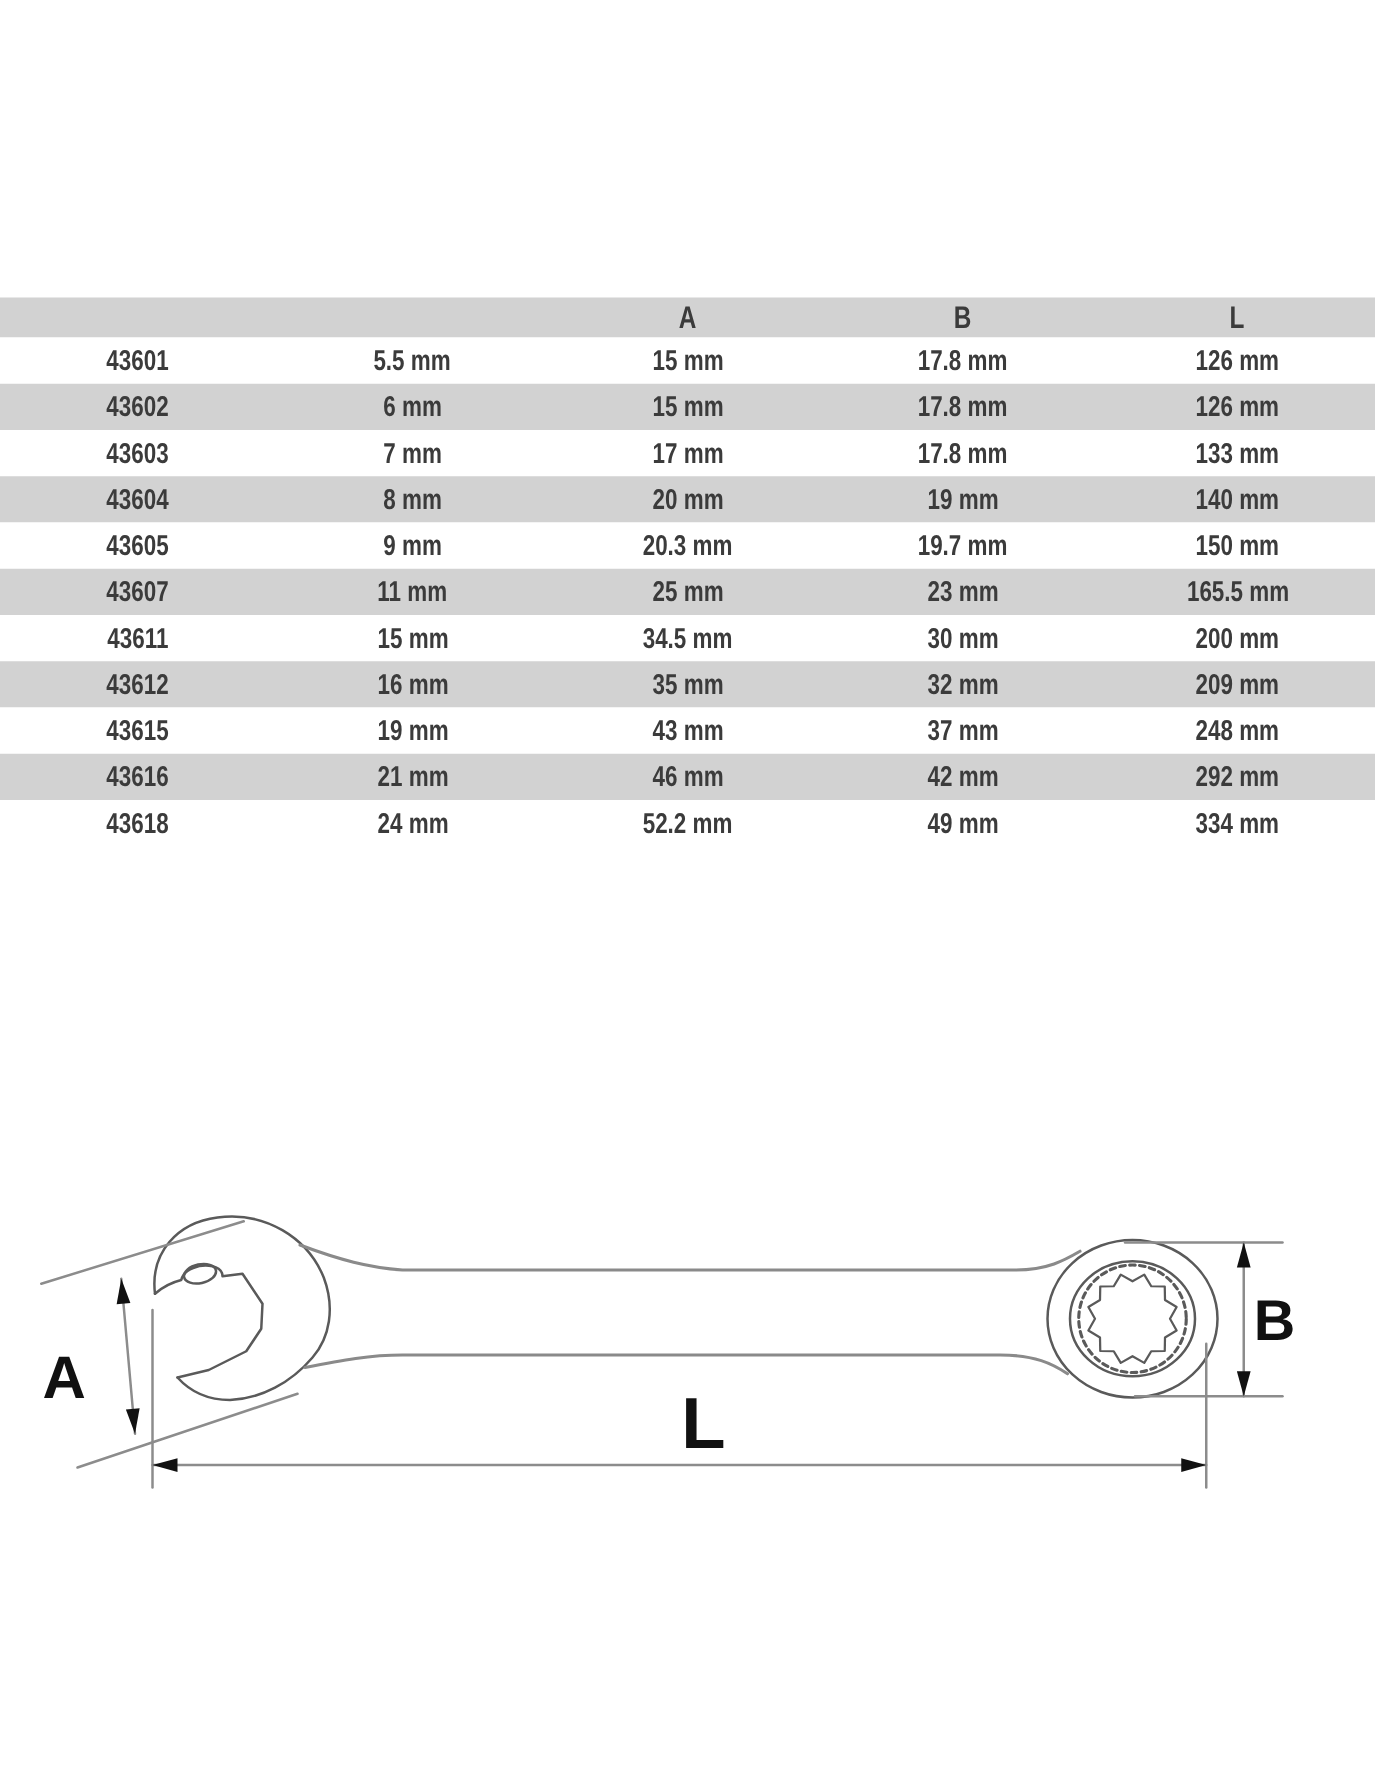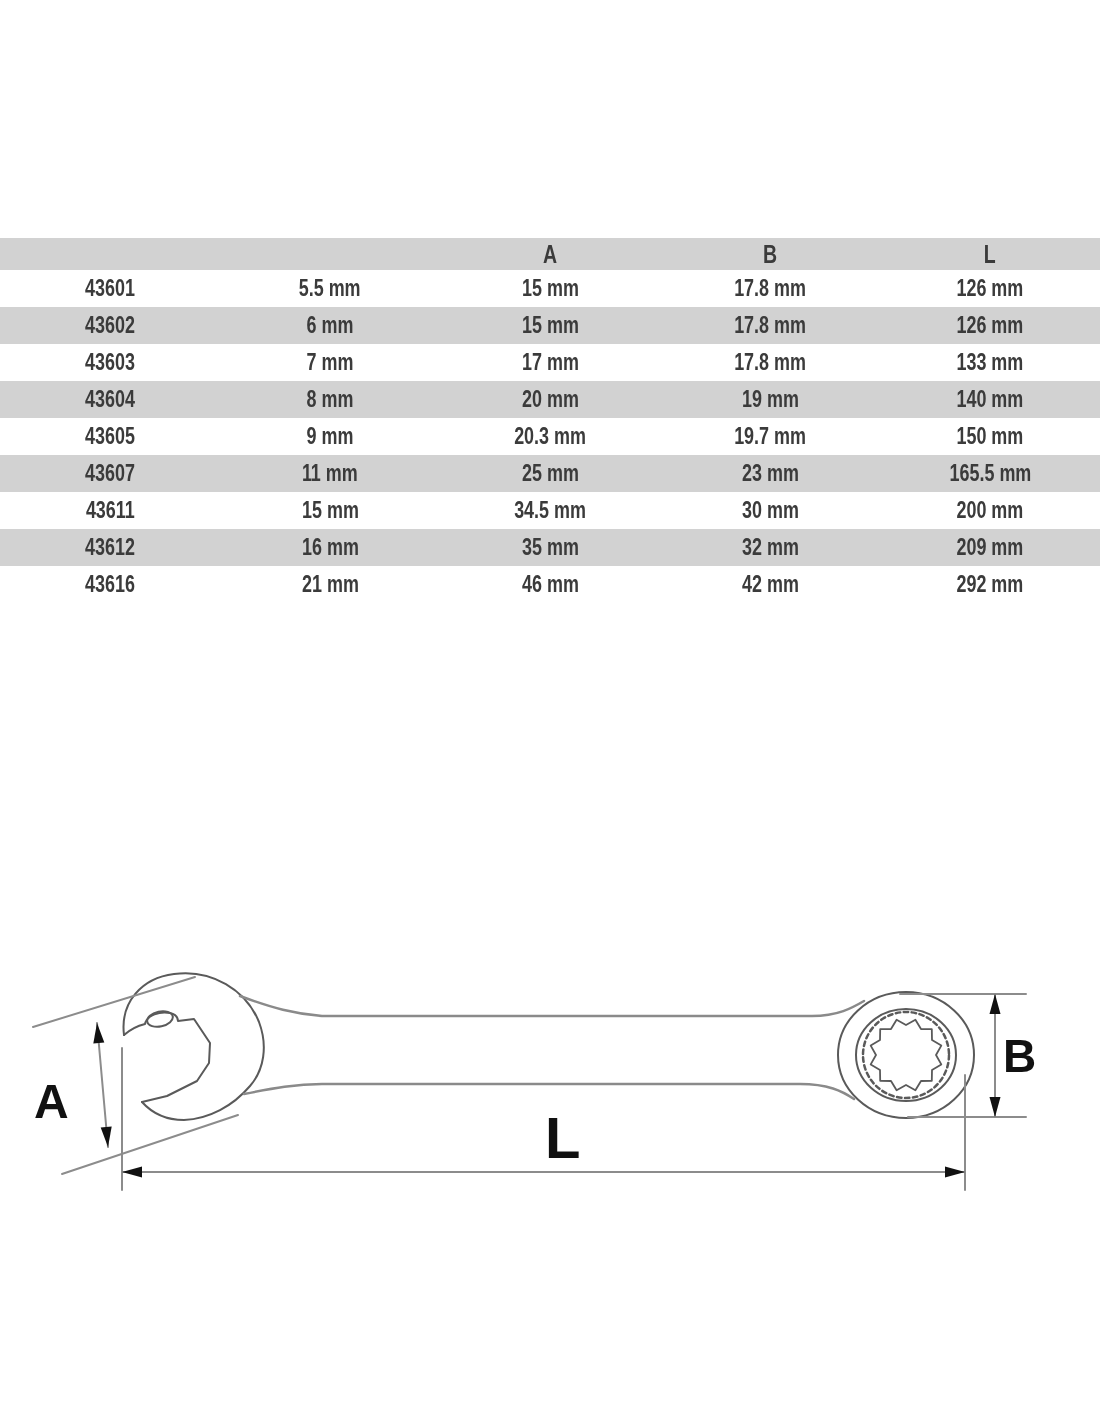--- a/index.html
+++ b/index.html
@@ -143,30 +143,44 @@
   <tr>
     <td><span class="cnd">43612</span></td>
     <td><span class="cnd">16 mm</span></td>
     <td><span class="cnd">35 mm</span></td>
     <td><span class="cnd">32 mm</span></td>
     <td><span class="cnd">209 mm</span></td>
   </tr>
 
 
 
+  <tr>
+    <td><span class="cnd">43615</span></td>
+    <td><span class="cnd">19 mm</span></td>
+    <td><span class="cnd">43 mm</span></td>
+    <td><span class="cnd">37 mm</span></td>
+    <td><span class="cnd">248 mm</span></td>
+  </tr>
 
   <tr>
     <td><span class="cnd">43616</span></td>
     <td><span class="cnd">21 mm</span></td>
     <td><span class="cnd">46 mm</span></td>
     <td><span class="cnd">42 mm</span></td>
     <td><span class="cnd">292 mm</span></td>
   </tr>
 
 
+  <tr>
+    <td><span class="cnd">43618</span></td>
+    <td><span class="cnd">24 mm</span></td>
+    <td><span class="cnd">52.2 mm</span></td>
+    <td><span class="cnd">49 mm</span></td>
+    <td><span class="cnd">334 mm</span></td>
+  </tr>
 </tbody>
   </table>
 </div>
 
 <div class="diagram-wrap">
   <svg width="1100" height="260" viewBox="0 0 1100 260" fill="none" stroke-linecap="round" stroke-linejoin="round">
 
     <g stroke="#5a5a5a" stroke-width="2">
       <path d="M 124,85 C 120,52 142,28 174,24 C 212,19 246,40 259,72
                C 268,96 264,120 250,136 C 233,156 209,169 184,170

